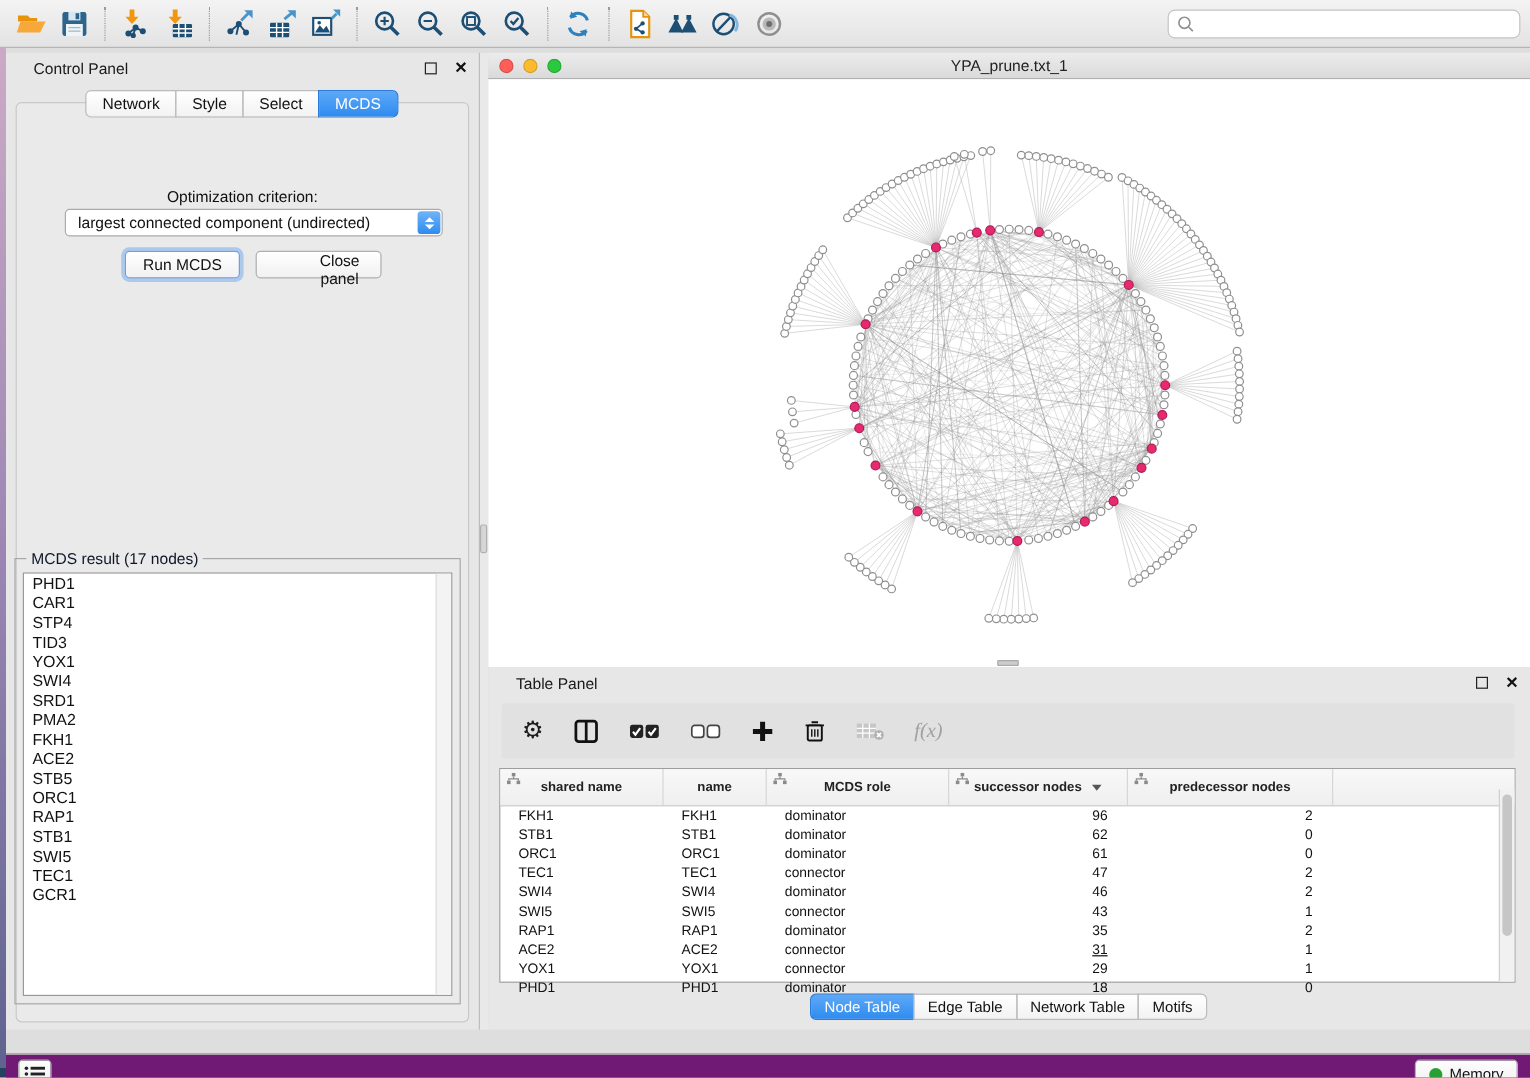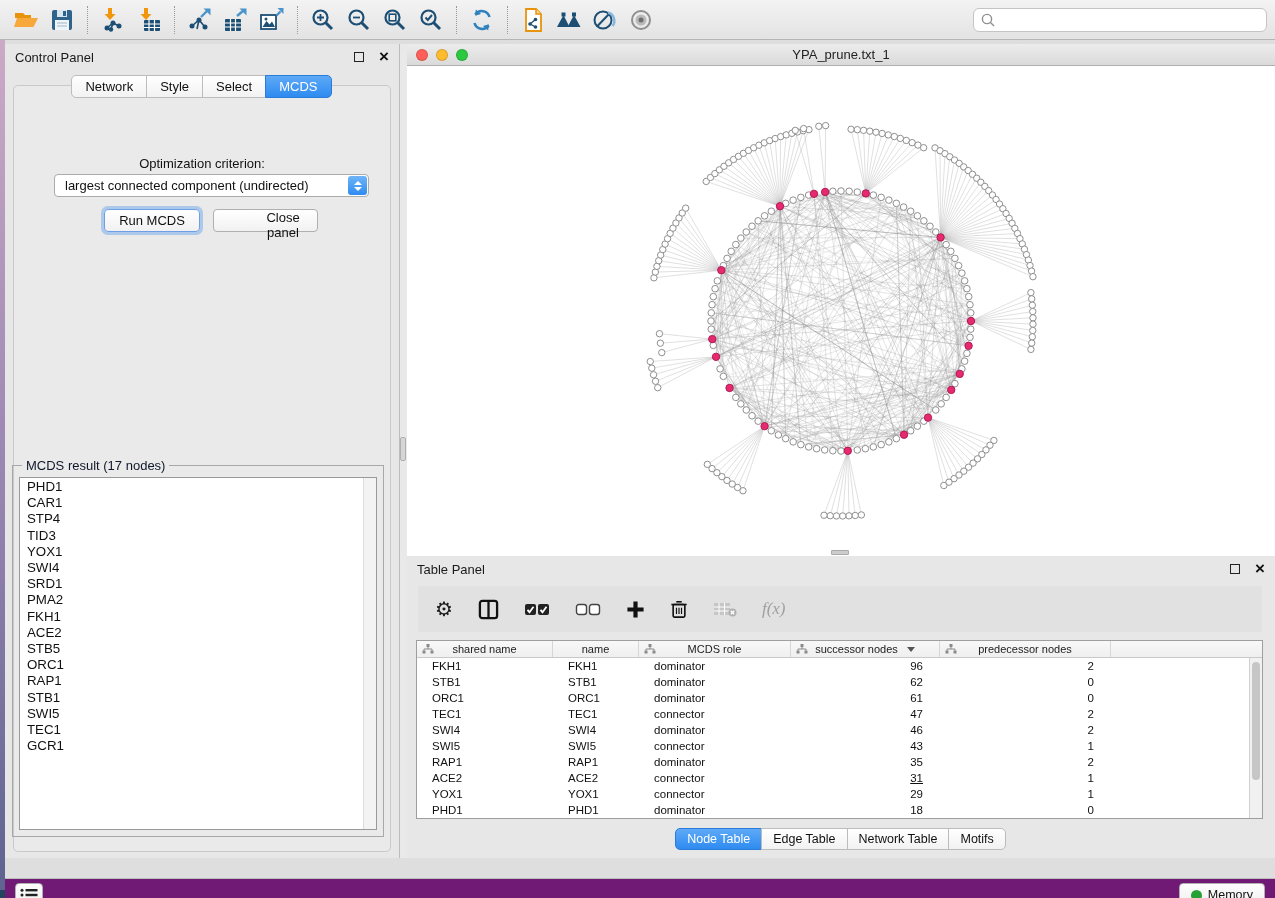--- a/index.html
+++ b/index.html
@@ -13,21 +13,21 @@
   
   .toolbar { position:absolute; left:0; top:0; width:1275px; height:40px; background:linear-gradient(#f3f3f3,#e3e3e3); border-bottom:1px solid #b5b5b5; display:flex; align-items:center; padding-left:8px; }
   .tbi { width:30px; height:30px; display:flex; align-items:center; justify-content:center; margin:0 3px; }
   .tbi svg { width:26px; height:26px; }
   .tb-sep { height:28px; border-left:1px dotted #999; margin:0 7px; }
   .search-box { margin-left:auto; margin-right:8px; width:294px; height:24px; background:#fff; border:1px solid #c4c4c4; border-radius:6px; display:flex; align-items:center; padding:0 7px; }
   .search-box input { border:none; outline:none; flex:1; font-size:13px; font-family:"Liberation Sans",sans-serif; background:transparent; }
 
   
   .panel-header { height:26px; display:flex; align-items:center; padding:0 10px; }
-  .panel-title { font-size:13px; color:#1a1a1a; }
+  .panel-title { font-size:13px; color:#1a1a1a;margin-left:13px; }
   .ph-spacer { flex:1; }
   .float-icon { width:10px; height:10px; border:1.6px solid #222; margin-right:15px; display:inline-block; }
   .close-icon { font-size:17px; font-weight:bold; color:#111; line-height:10px; }
 
   
   .control-panel { position:absolute; left:5px; top:44px; width:395px; height:814px; background:#e7e7e7; border-right:1px solid #bdbdbd; }
   .cp-tabs { position:absolute; top:31px; left:0; right:0; display:flex; justify-content:center; z-index:2; }
   .seg-tab { padding:3px 13px; font-size:13px; background:linear-gradient(#fff,#f2f2f2); border:1px solid #bcbcbc; margin-left:-1px; color:#111; cursor:default; }
   .seg-tab:first-child { border-radius:5px 0 0 5px;text-align:right; }
   .seg-tab:last-child { border-radius:0 5px 5px 0; }
@@ -65,21 +65,21 @@
   .h-handle { position:absolute; bottom:1px; left:424px; width:18px; height:5px; background:#ccc; border:1px solid #aaa; border-radius:1px; }
 
   
   .table-panel { position:absolute; left:407px; top:556px; width:868px; height:302px; background:#e7e7e7; }
   .tp-toolbar { position:absolute; left:11px; right:13px; top:30px; height:46px; background:#e1e1e1; border-radius:2px; display:flex; align-items:center; padding-left:17px; gap:25px; }
   .tpi { display:flex; align-items:center; justify-content:center; }
   .gear-glyph { font-size:20px; color:#1c1c1c; line-height:20px; }
   .fx-glyph { font-family:"Liberation Serif",serif; font-style:italic; font-size:17px; color:#a0a0a0; }
 
   .node-table { position:absolute; left:9px; top:84px; width:847px; height:179px; background:#fff; border:1px solid #9e9e9e; }
-  .t-head { display:flex; height:17px; background:linear-gradient(#f8f8f8,#efefef); border-bottom:1px solid #c9c9c9; }
+  .t-head { display:flex; height:31px; background:linear-gradient(#f8f8f8,#efefef); border-bottom:1px solid #c9c9c9;font-weight:bold; }
   .th { position:relative; display:flex; align-items:center; justify-content:center; font-size:11px; color:#222; border-right:1px solid #d6d6d6; }
   .th .hicon { position:absolute; left:5px; top:3px; }
   .sort-arrow { display:inline-block; width:0; height:0; border-left:4px solid transparent; border-right:4px solid transparent; border-top:5px solid #555; margin-left:9px; }
   .t-row { display:flex; height:16px; }
   .td { font-size:11.5px; color:#111; line-height:16px; white-space:nowrap; overflow:hidden; }
   .td.txt { padding-left:15px; }
   .td.num { text-align:right; padding-right:17px; }
   .t-scroll { position:absolute; right:0; top:17px; bottom:0; width:13px; background:#f1f1f1; border-left:1px solid #d0d0d0; }
   .t-thumb { position:absolute; left:2px; right:2px; top:4px; height:118px; background:#c6c6c6; border-radius:5px; }
   .tp-tabs { position:absolute; top:272px; left:0; right:0; display:flex; justify-content:center; }

